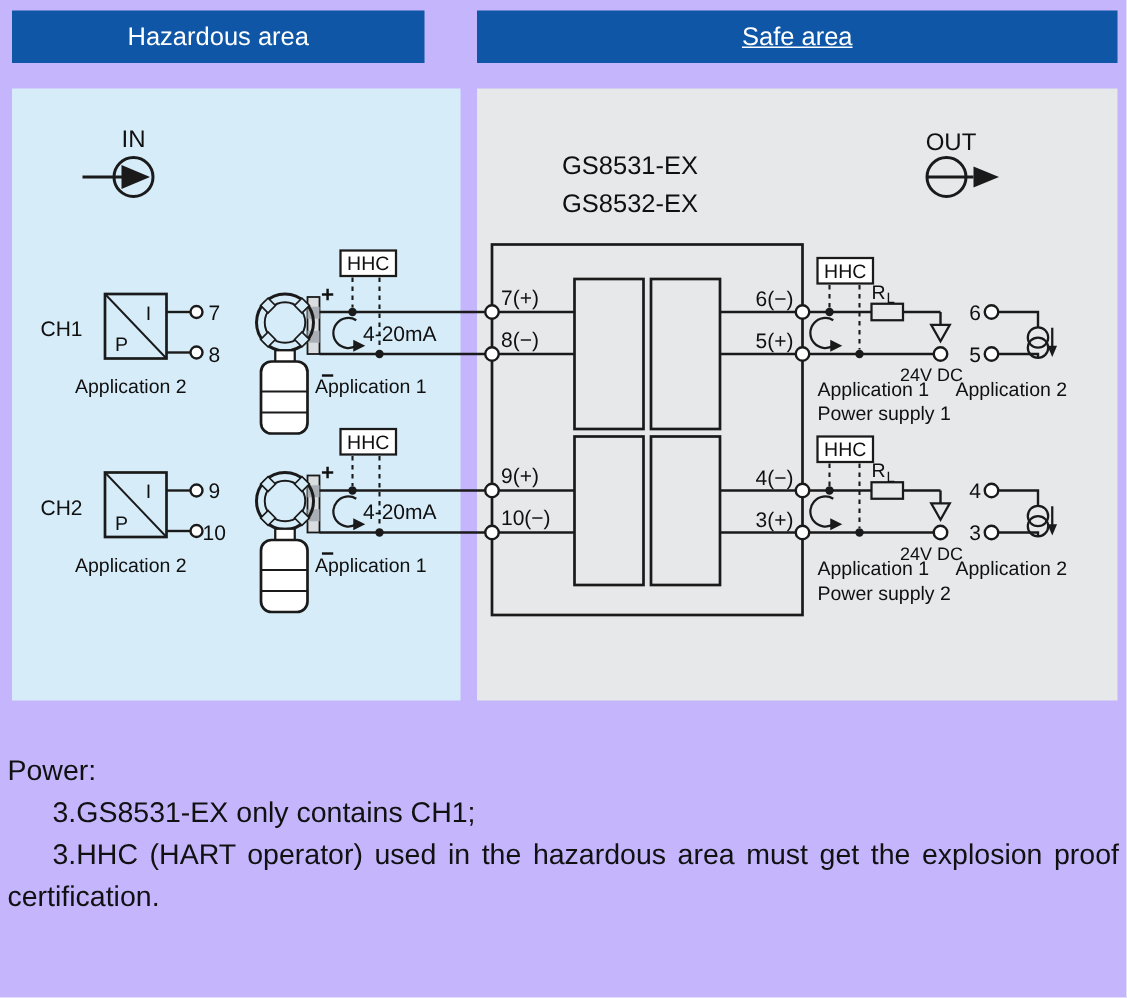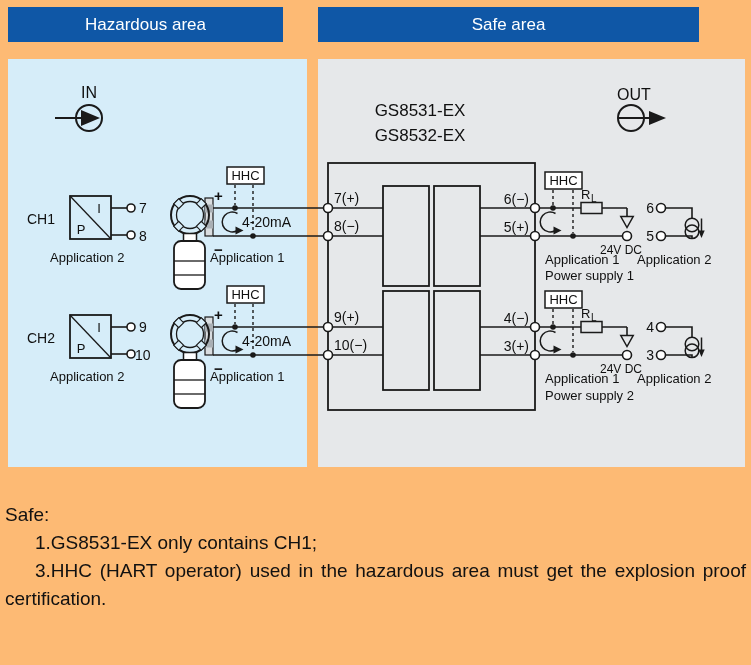--- a/index.html
+++ b/index.html
@@ -1,24 +1,24 @@
 <!DOCTYPE html>
 <html style="--header-bg: #0F57A6; --hazardous-bg: #D6EDF9; --safe-bg: #E6E8EA; --line: #1A1A1A;"><head>
 <meta charset="utf-8">
 <style>
   :root{
     --header-bg:#0F57A6; --hazardous-bg:#D6EDF9; --safe-bg:#E6E8EA; --line:#1A1A1A;
   }
   html,body{margin:0;padding:0;background:#fff;}
-  .stage{position:relative;width:751px;height:665px;background:#fdba74;overflow:hidden;
+  .stage{position:relative;width:751px;height:665px;background:#c4b5fd;overflow:hidden;
          font-family:"Liberation Sans",sans-serif;}
   .hdr{position:absolute;top:7px;height:35px;background:var(--header-bg);color:#fff;
        display:flex;align-items:center;justify-content:center;font-size:17px;}
   .hdr-haz{left:8px;width:275px;}
-  .hdr-safe{left:318px;width:381px;}
+  .hdr-safe{left:318px;width:427px;text-decoration:underline;}
   svg.diagram{position:absolute;left:0;top:0;}
   svg text{fill:#101010;font-family:"Liberation Sans",sans-serif;}
   .t10{font-size:10px}.t12{font-size:12px}.t13{font-size:13px}.t14{font-size:14px}
   .t15b{font-size:15px;font-weight:bold}.t16{font-size:16px}.t17{font-size:17px}
   .mid{text-anchor:middle}.end{text-anchor:end}
   .ln{stroke:var(--line);stroke-width:1.6;fill:none}
   .ln13{stroke:var(--line);stroke-width:1.3;fill:none}
   .ln15{stroke:var(--line);stroke-width:1.5;fill:none}
   .ln2{stroke:var(--line);stroke-width:2;fill:none}
   .box{fill:none;stroke:var(--line);stroke-width:1.8}
@@ -306,18 +306,18 @@
         <line x1="701.5" y1="218.5" x2="701.5" y2="231.5" class="ln15"></line>
         <polygon points="698.3,230.5 704.7,230.5 701.5,238" class="arr"></polygon>
       </g>
       <text x="545" y="264" class="t13">Application 1</text>
       <text x="637" y="264" class="t13">Application 2</text>
       <text x="545" y="281" class="t13">Power supply 2</text>
     </g>
   </svg>
 
   <div class="note">
-    <p>Safe:</p>
-    <p class="item">1.GS8531-EX only contains CH1;</p>
+    <p>Power:</p>
+    <p class="item">3.GS8531-EX only contains CH1;</p>
     <p class="item">3.HHC (HART operator) used in the hazardous area must get the explosion proof certification.</p>
   </div>
 
 </div>
 
 </body></html>

